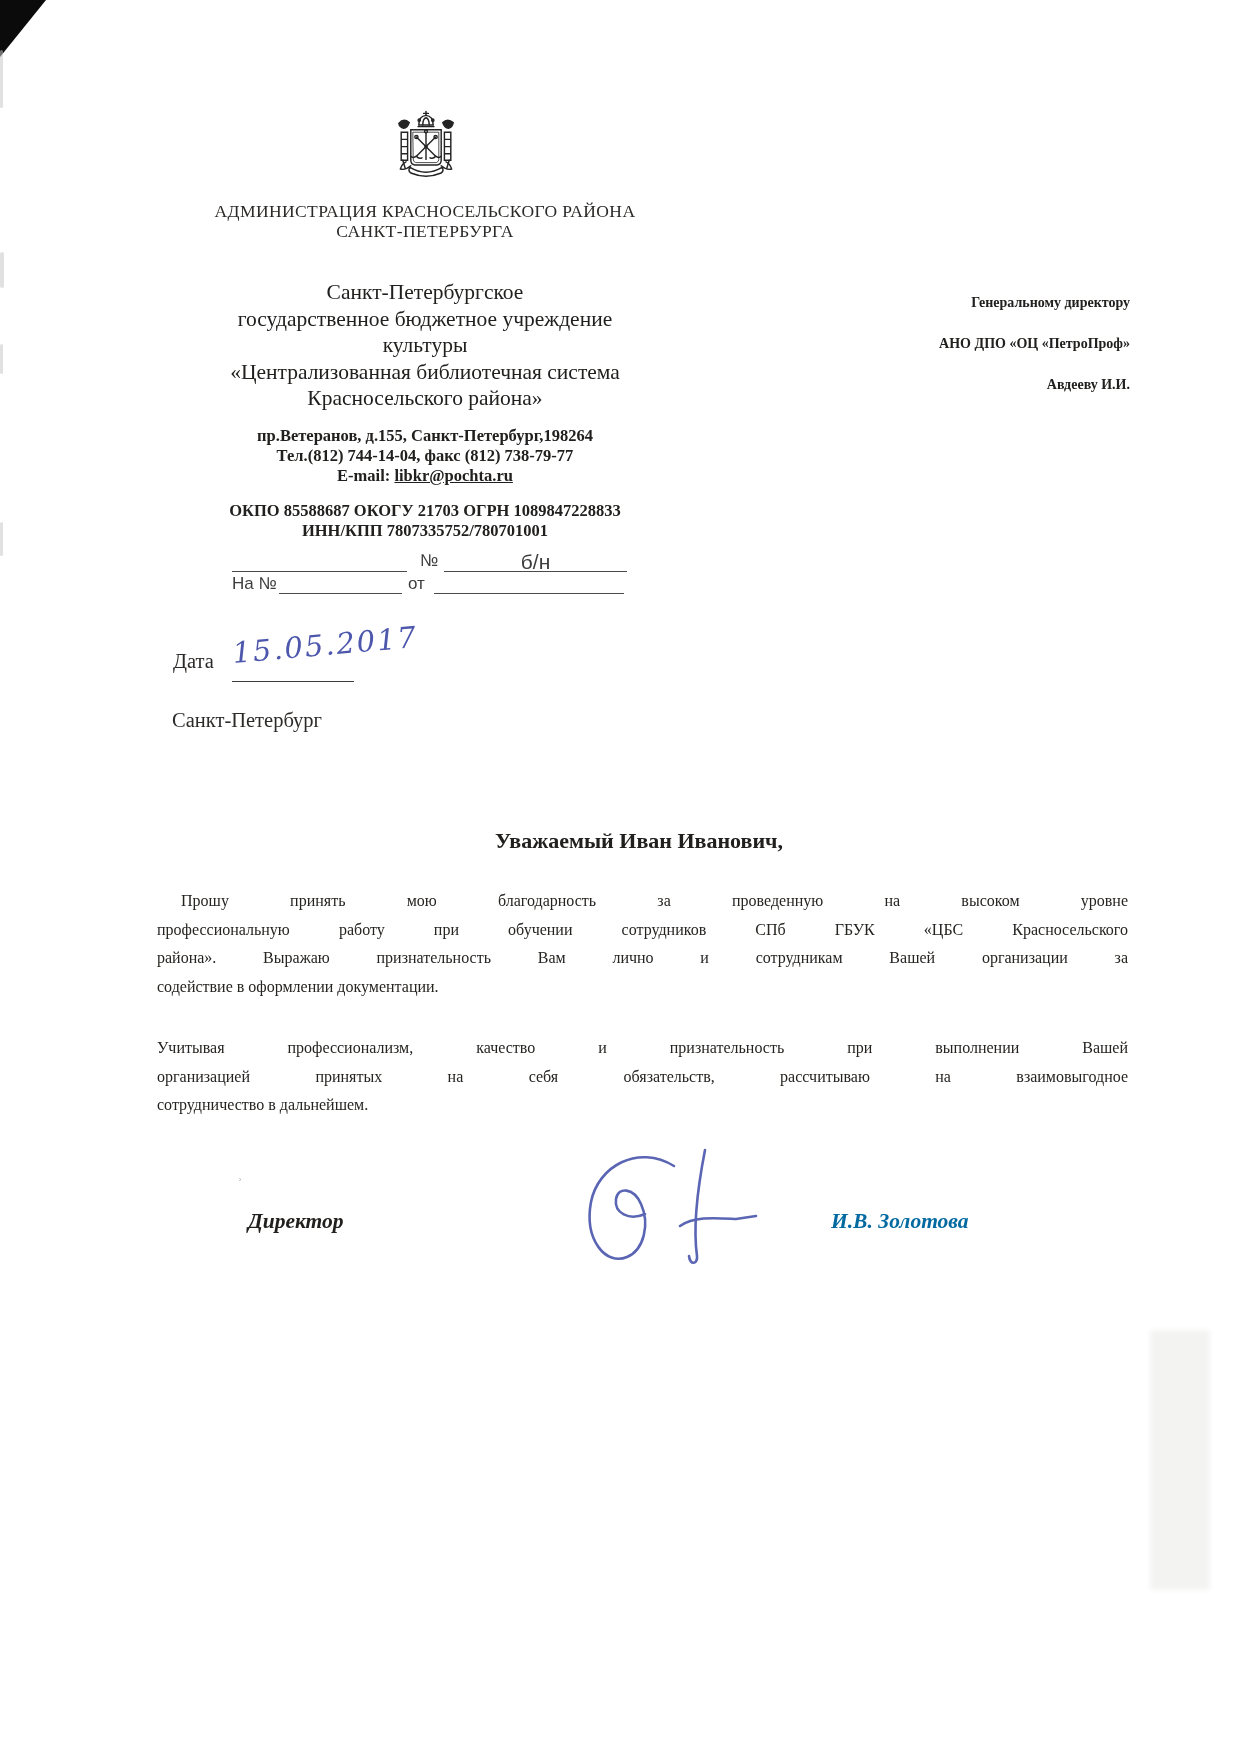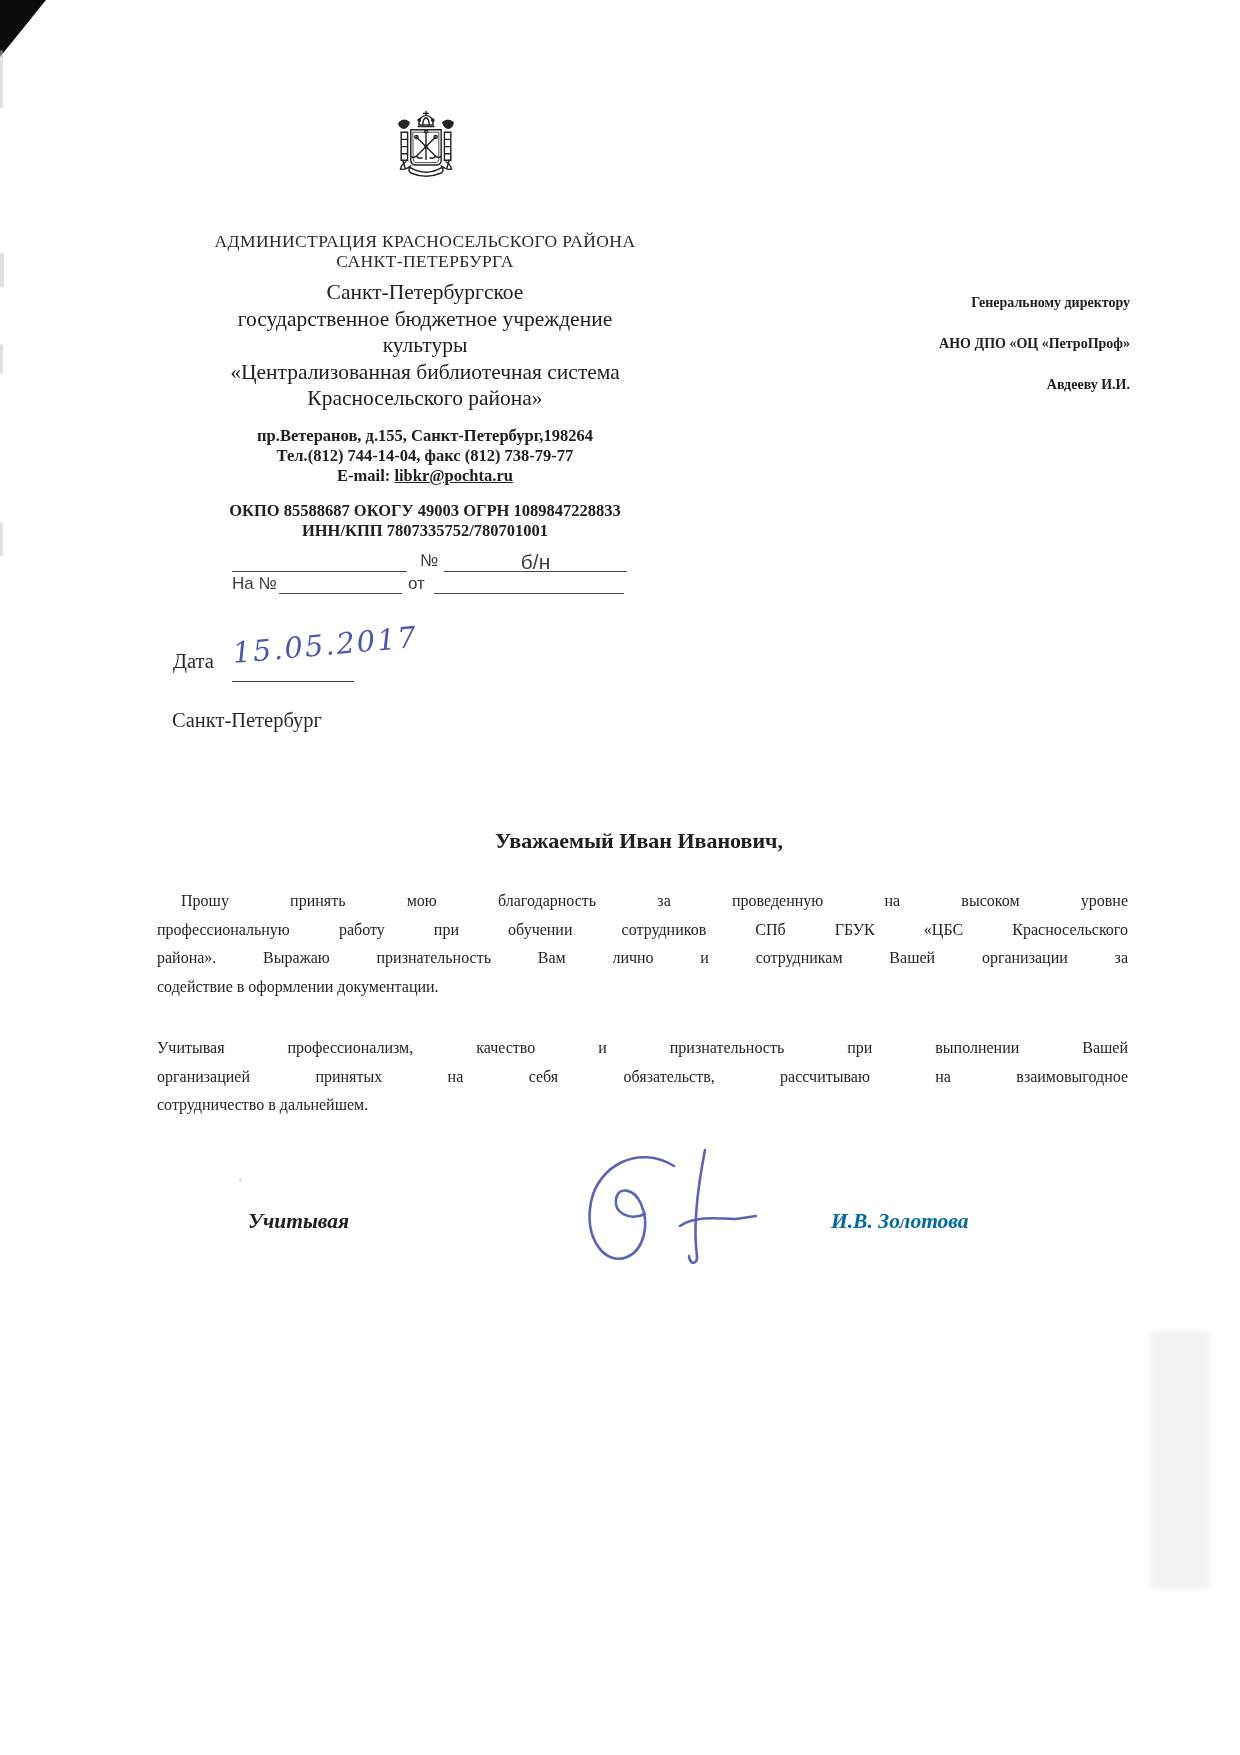--- a/index.html
+++ b/index.html
@@ -9,21 +9,21 @@
   }
   
   .corner-tri{position:absolute;left:0;top:0;width:46px;height:57px;background:#0b0b0b;
     clip-path:polygon(0 0,100% 0,0 100%);}
   .edge-mark{position:absolute;background:#c9c9c9;opacity:.55;border-radius:2px;}
   .smudge{position:absolute;background:#e9e9e7;opacity:.5;filter:blur(2px);}
   .tick-mark{position:absolute;color:#8a8a8a;font-size:12px;}
 
   
   .hdr{position:absolute;left:125px;width:600px;text-align:center;}
-  .hdr-admin{top:231px;font-size:17.5px;line-height:20px;letter-spacing:.4px;color:#2c2a28;}
+  .hdr-admin{top:201px;font-size:17.5px;line-height:20px;letter-spacing:.4px;color:#2c2a28;}
   .hdr-org{top:279px;font-size:21.5px;line-height:26.5px;font-weight:normal;color:#21201e;}
   .hdr-addr{top:426px;font-size:16.5px;line-height:20px;font-weight:bold;color:#21201e;}
   .hdr-codes{top:501px;font-size:16.5px;line-height:20px;font-weight:bold;color:#21201e;}
   .email-link{text-decoration:underline;color:#21201e;font-weight:bold;}
 
   
   .emblem{position:absolute;left:386px;top:108px;width:80px;height:90px;}
 
   
   .ref{position:absolute;font-family:"Liberation Sans","DejaVu Sans",sans-serif;
@@ -121,21 +121,21 @@
   <div class="hdr hdr-addr">
     <div>пр.Ветеранов, д.155, Санкт-Петербург,198264</div>
     <div>Тел.(812) 744-14-04, факс (812) 738-79-77</div>
     <div>
       <span>E-mail:</span>
       <span class="email-link">libkr@pochta.ru</span>
     </div>
   </div>
 
   <div class="hdr hdr-codes">
-      <div>ОКПО 85588687 ОКОГУ 49003 ОГРН 1089847228833</div>
+      <div>ОКПО 85588687 ОКОГУ 21703 ОГРН 1089847228833</div>
       <div>ИНН/КПП 7807335752/780701001</div>
     </div>
 
   <div class="rule" style="left:232px;top:553px;width:175px;"></div>
   <div class="ref" style="left:420px;top:551px;">№</div>
   <div class="ref-num-value">б/н</div>
   <div class="rule" style="left:444px;top:553px;width:183px;"></div>
 
   <div class="ref" style="left:232px;top:574px;">На №</div>
   <div class="rule" style="left:279px;top:575px;width:123px;"></div>
@@ -162,21 +162,21 @@
         <div class="bline just">района». Выражаю признательность Вам лично и сотрудникам Вашей организации за</div>
         <div class="bline">содействие в оформлении документации.</div>
       </div>
       <div class="para">
         <div class="bline just">Учитывая профессионализм, качество и признательность при выполнении Вашей</div>
         <div class="bline just">организацией принятых на себя обязательств, рассчитываю на взаимовыгодное</div>
         <div class="bline">сотрудничество в дальнейшем.</div>
       </div>
     </div>
 
-  <div class="sig-title">Учитывая</div>
+  <div class="sig-title">Директор</div>
   <svg class="sig-scribble" viewBox="0 0 192 128" fill="none" stroke="#4d58ad" stroke-width="2.6" stroke-linecap="round" opacity="0.92">
     <path d="M98,22 C62,0 22,22 15,58 C8,96 30,122 51,113 C68,106 74,80 65,60 C58,44 42,42 40,55 C38,69 53,77 69,70"></path>
     <path d="M129,6 C122,42 117,84 121,112 C122,120 114,122 113,112"></path>
     <path d="M104,82 C118,72 140,74 160,75 L180,72"></path>
   </svg>
   <div class="sig-name">И.В. Золотова</div>
 
 </div>
 
 </body></html>

